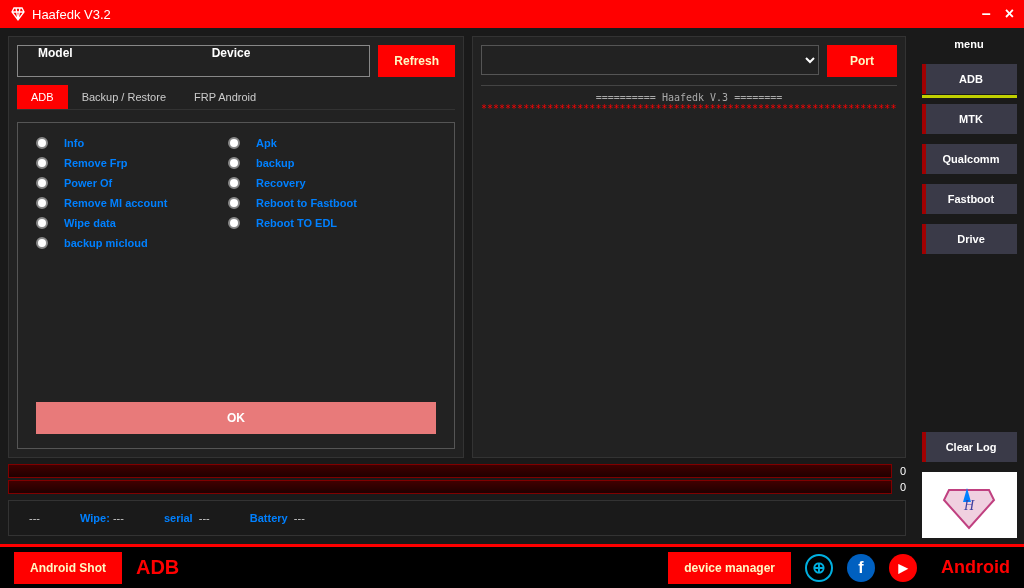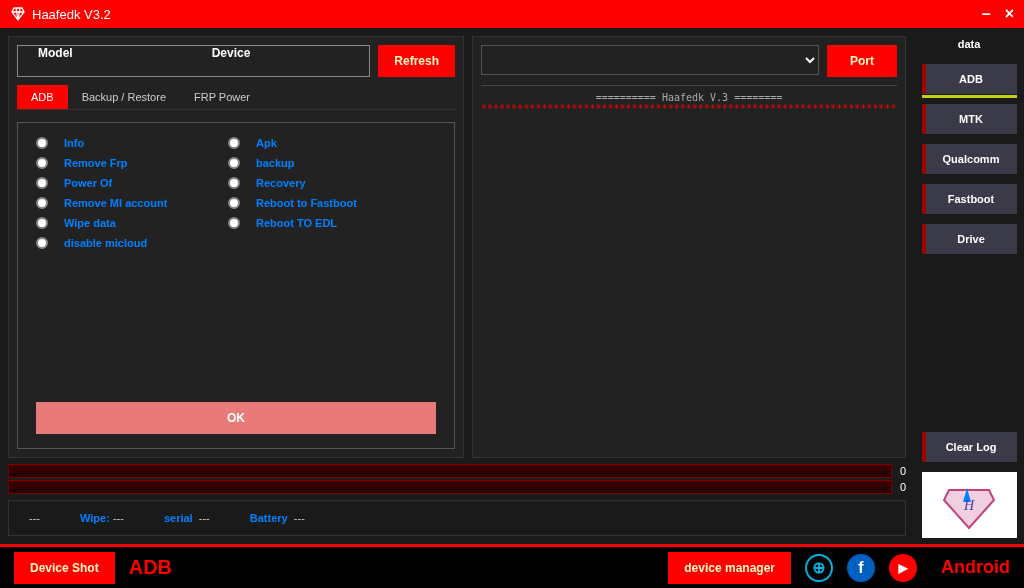--- a/index.html
+++ b/index.html
@@ -79,21 +79,21 @@
         <div class="model-row">
           <div class="model-box">
             <span class="model-label">Model</span>
             <span class="model-device">Device</span>
           </div>
           <button class="btn-red">Refresh</button>
         </div>
         <div class="tabs">
           <div class="tab active">ADB</div>
           <div class="tab">Backup / Restore</div>
-          <div class="tab">FRP Power</div>
+          <div class="tab">FRP Android</div>
         </div>
         <div class="options-box">
           <div class="col">
             <div class="radio-item">
                 <span class="radio-circle"></span>
                 <span class="radio-label">Info</span>
               </div>
             <div class="radio-item">
                 <span class="radio-circle"></span>
                 <span class="radio-label">Remove Frp</span>
@@ -105,21 +105,21 @@
             <div class="radio-item">
                 <span class="radio-circle"></span>
                 <span class="radio-label">Remove MI account</span>
               </div>
             <div class="radio-item">
                 <span class="radio-circle"></span>
                 <span class="radio-label">Wipe data</span>
               </div>
             <div class="radio-item">
                 <span class="radio-circle"></span>
-                <span class="radio-label">disable micloud</span>
+                <span class="radio-label">backup micloud</span>
               </div>
           </div>
           <div class="col">
             <div class="radio-item">
                 <span class="radio-circle"></span>
                 <span class="radio-label">Apk</span>
               </div>
             <div class="radio-item">
                 <span class="radio-circle"></span>
                 <span class="radio-label">backup</span>
@@ -167,40 +167,40 @@
 
     <div class="info-row">
       <span class="info-item">---</span>
       <span class="info-item"><span class="lbl">Wipe:</span> <span>---</span></span>
       <span class="info-item"><span class="lbl">serial</span> &nbsp;<span>---</span></span>
       <span class="info-item"><span class="lbl">Battery</span> &nbsp;<span>---</span></span>
     </div>
   </div>
 
   <div class="sidebar">
-    <div class="sidebar-title">data</div>
+    <div class="sidebar-title">menu</div>
     <button class="side-btn active-line">ADB</button>
     <button class="side-btn">MTK</button>
     <button class="side-btn">Qualcomm</button>
     <button class="side-btn">Fastboot</button>
     <button class="side-btn">Drive</button>
     <div class="side-spacer"></div>
     <button class="side-btn">Clear Log</button>
     <div class="logo-box">
       <svg width="60" height="50" viewBox="0 0 60 50">
           <path d="M10 10 L50 10 L55 20 L30 48 L5 20 Z" fill="#f0d0e0" stroke="#c04080" stroke-width="2"></path>
           <path d="M28 8 L32 22 L24 22 Z" fill="#0080ff"></path>
           <text x="30" y="30" text-anchor="middle" font-size="14" font-style="italic" fill="#4040a0" font-family="cursive">H</text>
         </svg>
     </div>
   </div>
 </div>
 
 <div class="bottom-bar">
-  <button class="btn-red">Device Shot</button>
+  <button class="btn-red">Android Shot</button>
   <span class="adb-label">ADB</span>
   <div class="bottom-spacer"></div>
   <button class="btn-red">device manager</button>
   <div class="social globe">⊕</div>
   <div class="social fb">f</div>
   <div class="social yt">▶</div>
   <span class="android-label">Android</span>
 </div>
 
 </body></html>

